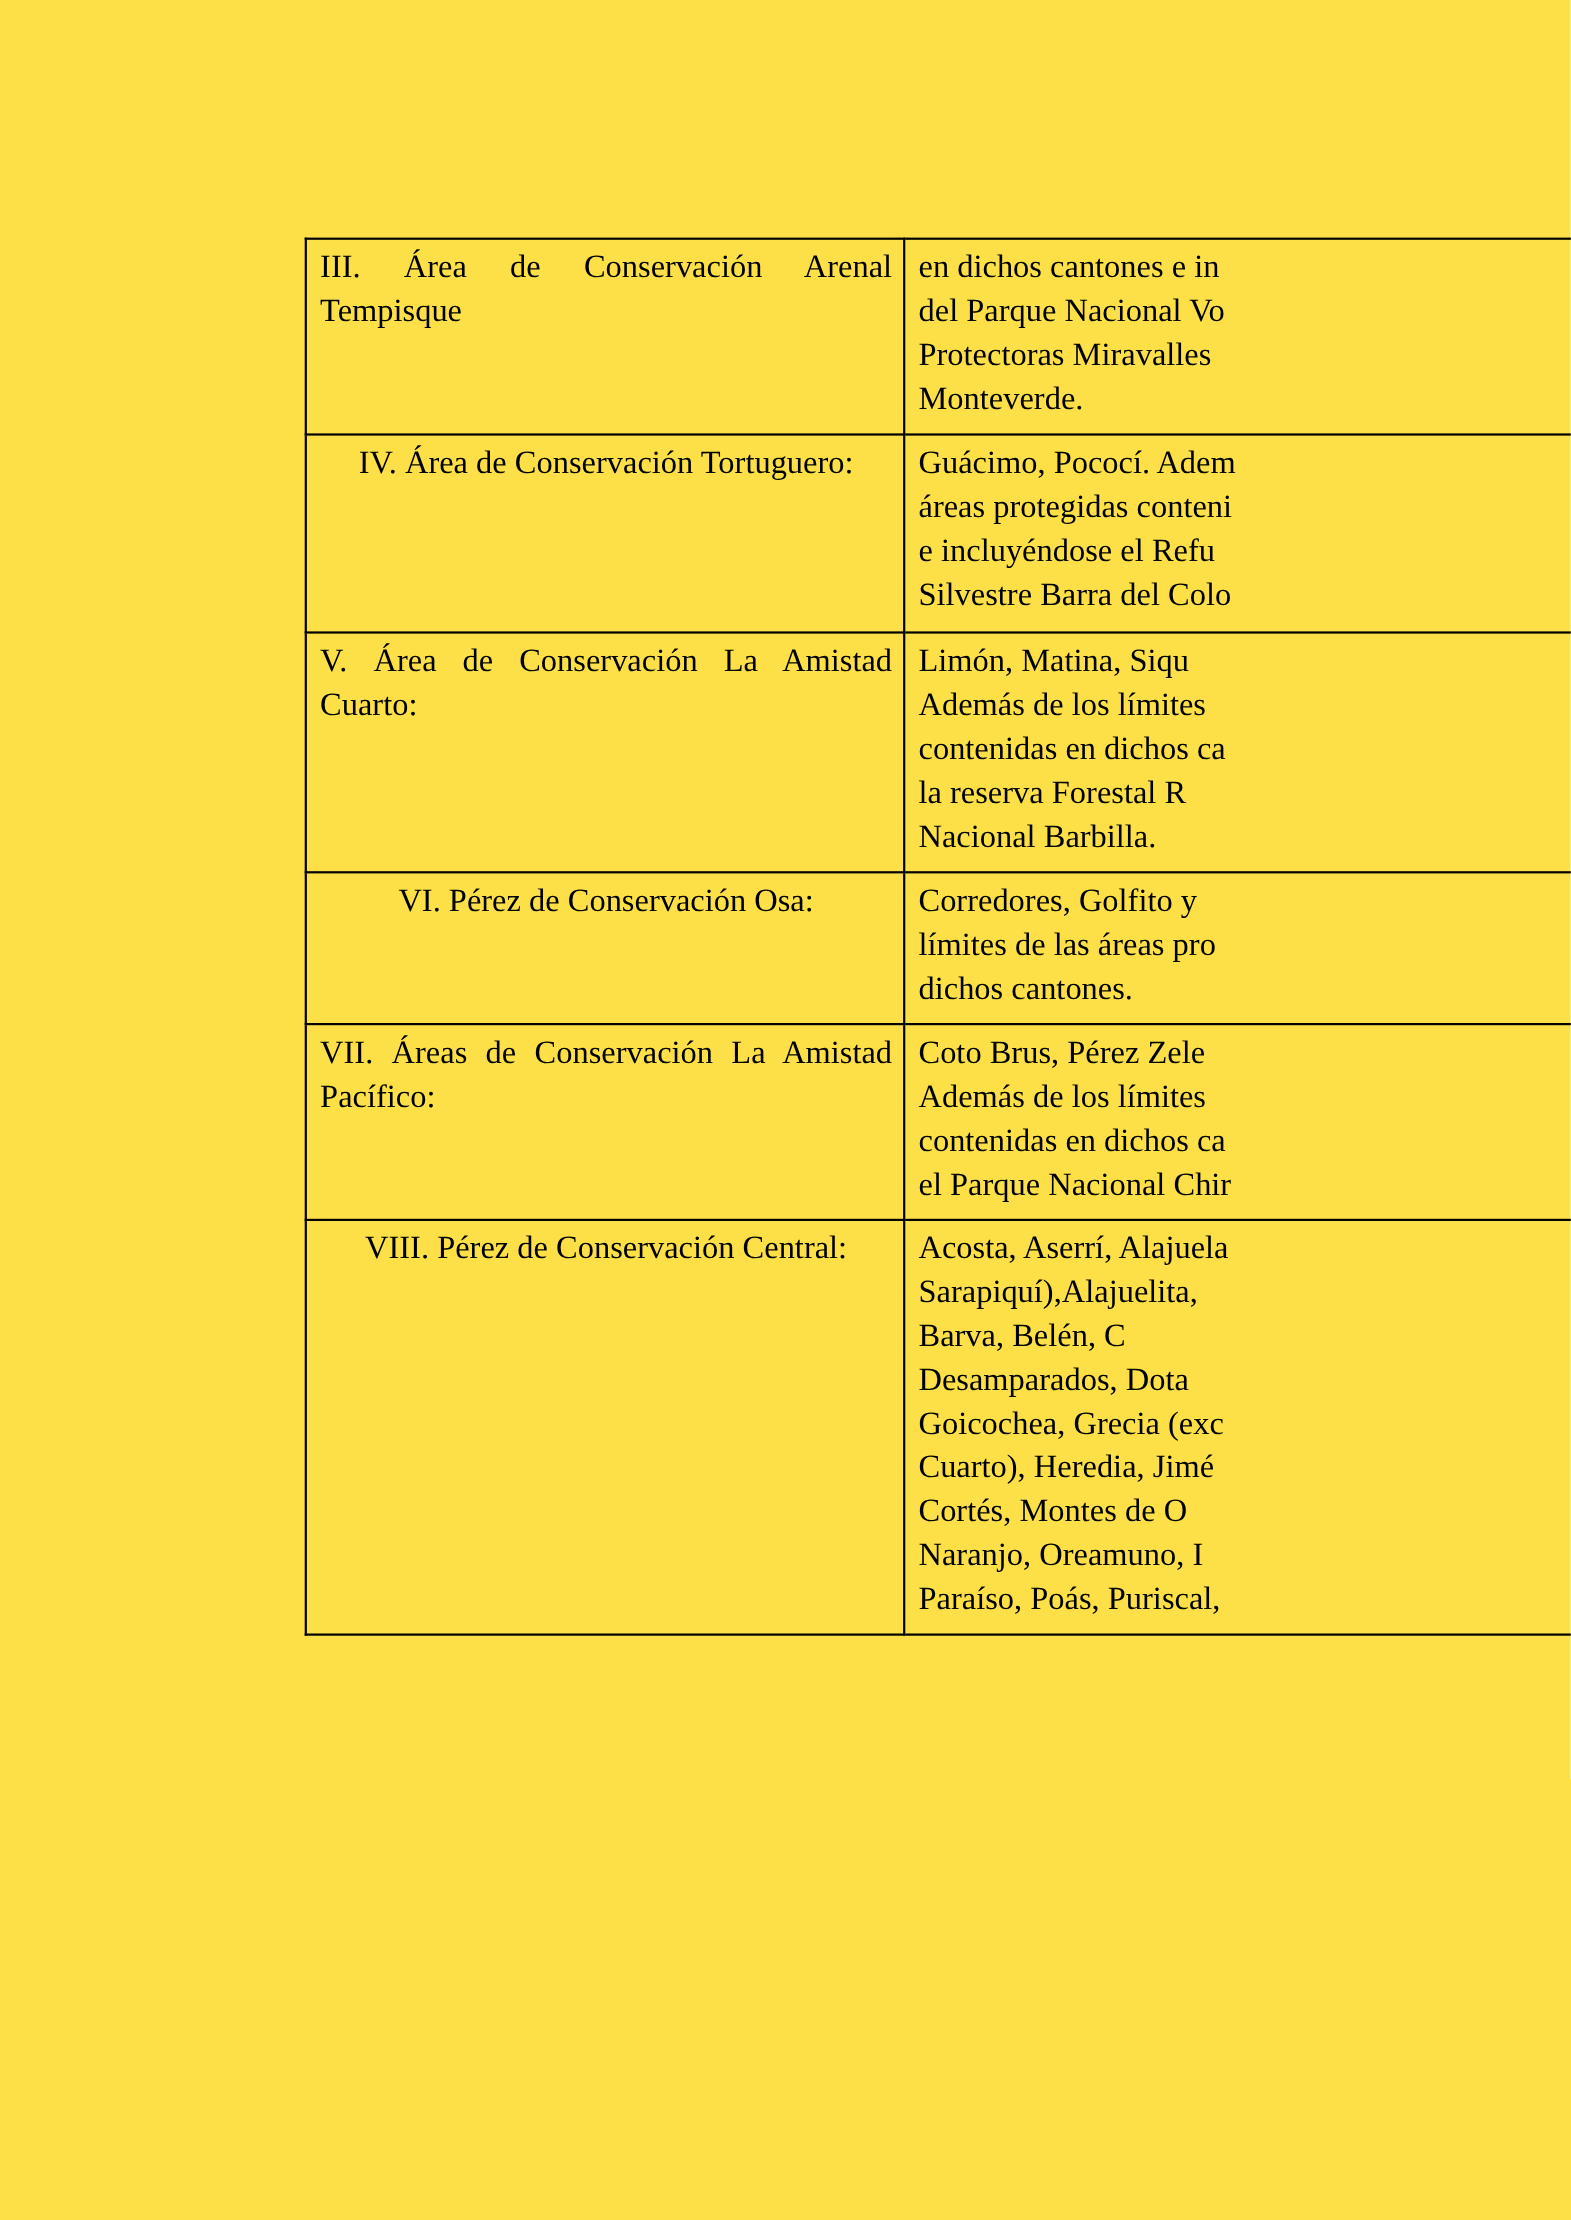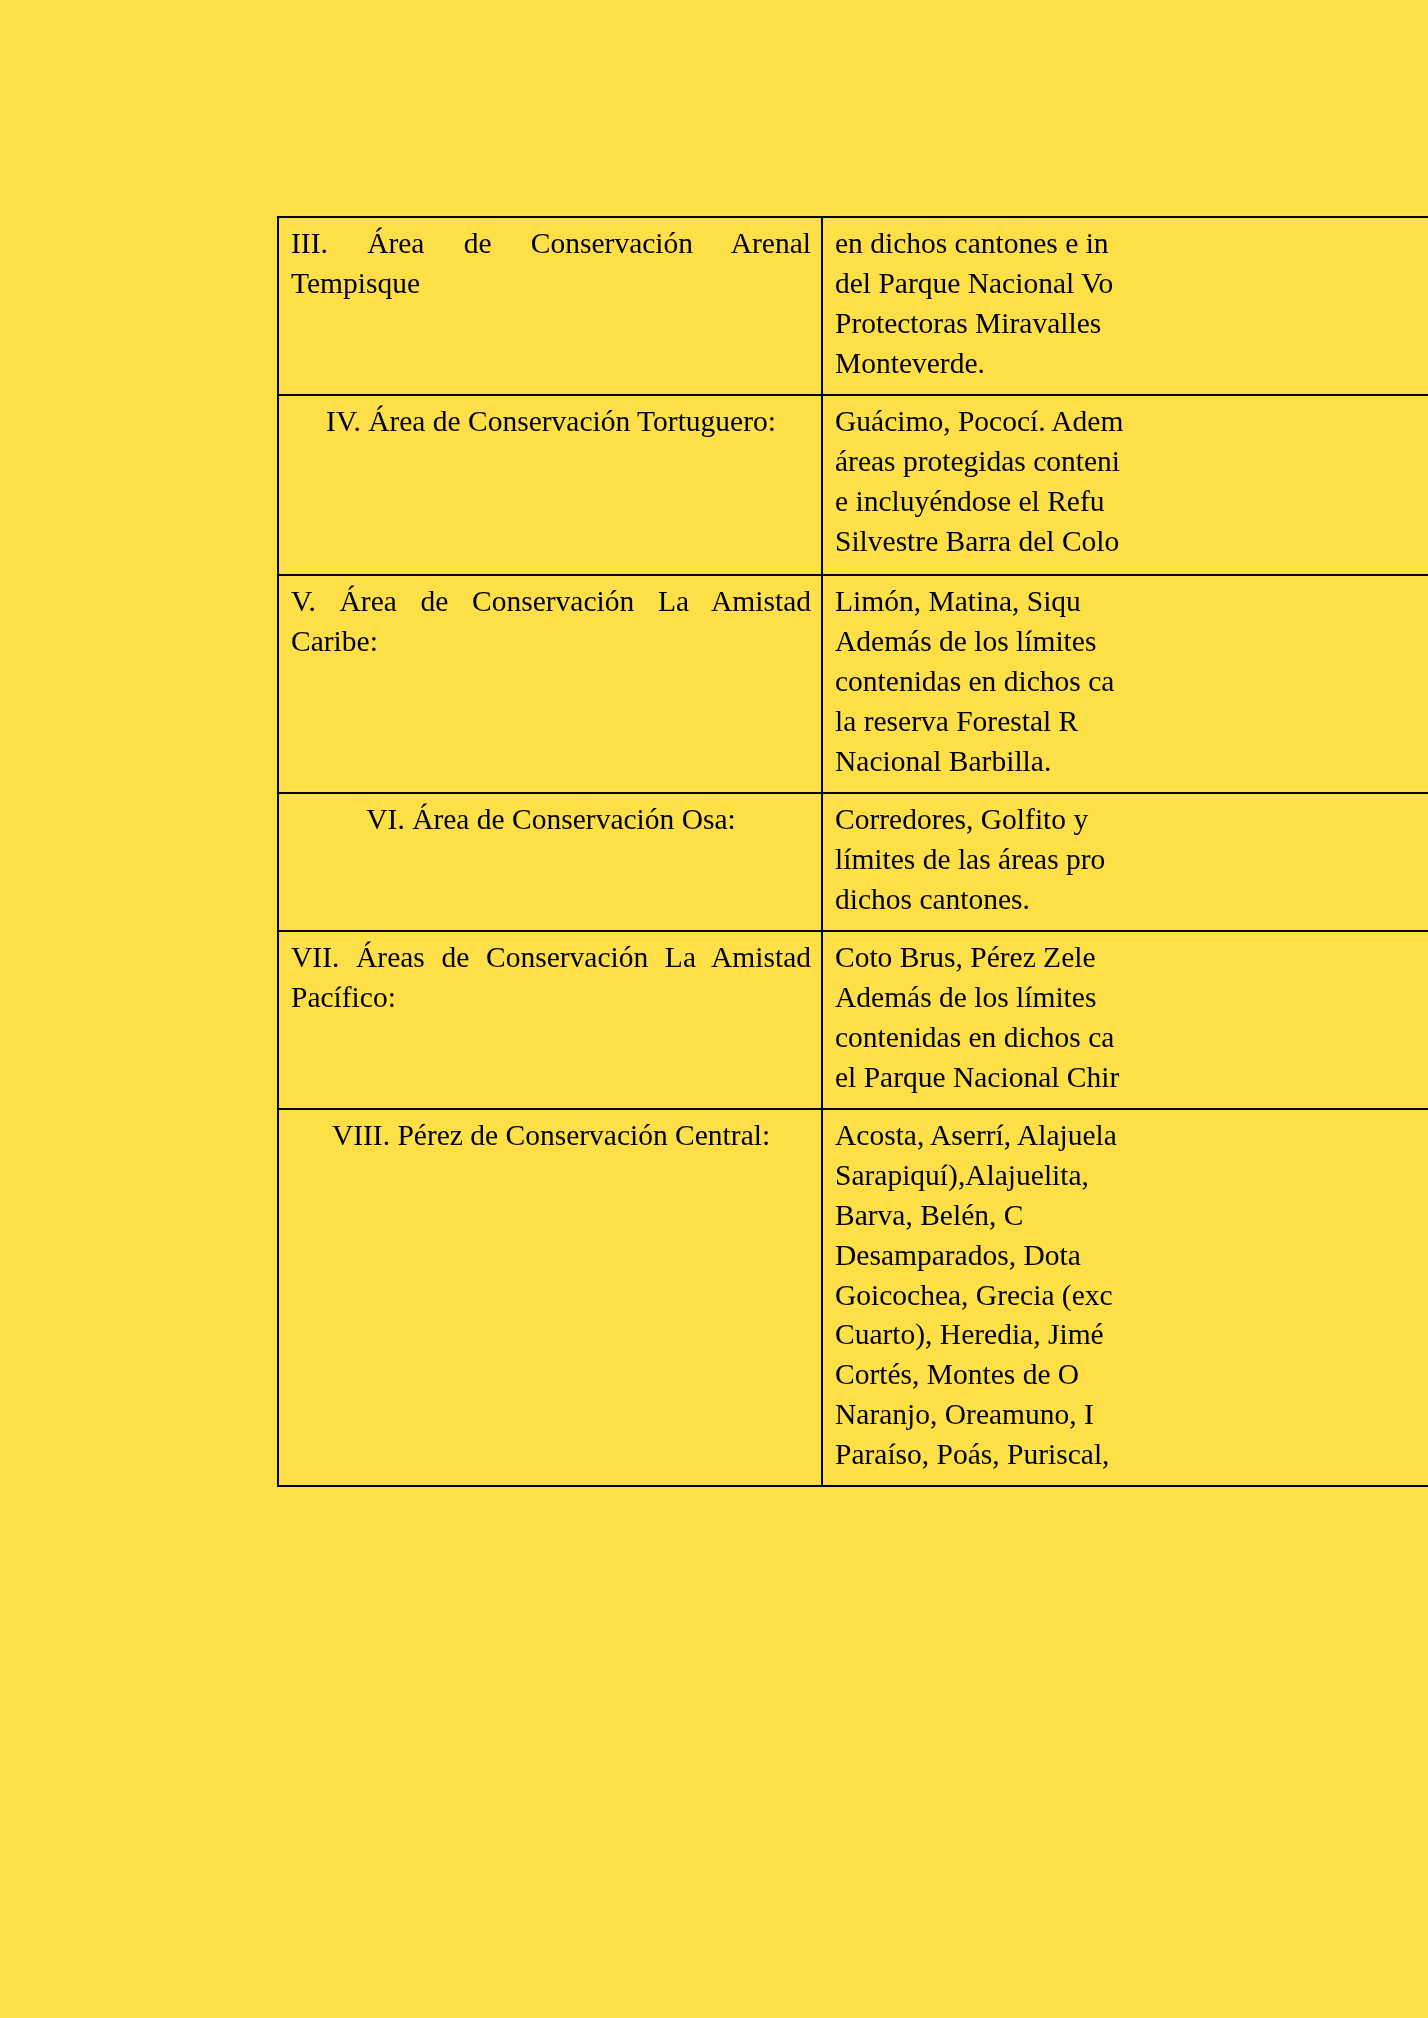--- a/index.html
+++ b/index.html
@@ -96,34 +96,34 @@
         <td class="col-right">
           <p class="just">Guácimo, Pococí. Adem
 áreas protegidas conteni
 e incluyéndose el Refu
 Silvestre Barra del Colo</p>
         </td>
       </tr>
 
       <tr class="r5">
         <td class="col-left">
-          <p class="just">V. Área de Conservación La Amistad Caribe:</p>
+          <p class="just">V. Área de Conservación La Amistad Cuarto:</p>
         </td>
         <td class="col-right">
           <p class="just">Limón, Matina, Siqu
 Además de los límites
 contenidas en dichos ca
 la reserva Forestal R
 Nacional Barbilla.</p>
         </td>
       </tr>
 
       <tr class="r6">
         <td class="col-left">
-          <p class="plain">VI. Área de Conservación Osa:</p>
+          <p class="plain">VI. Pérez de Conservación Osa:</p>
         </td>
         <td class="col-right">
           <p class="just">Corredores, Golfito y
 límites de las áreas pro
 dichos cantones.</p>
         </td>
       </tr>
 
       <tr class="r7">
         <td class="col-left">

